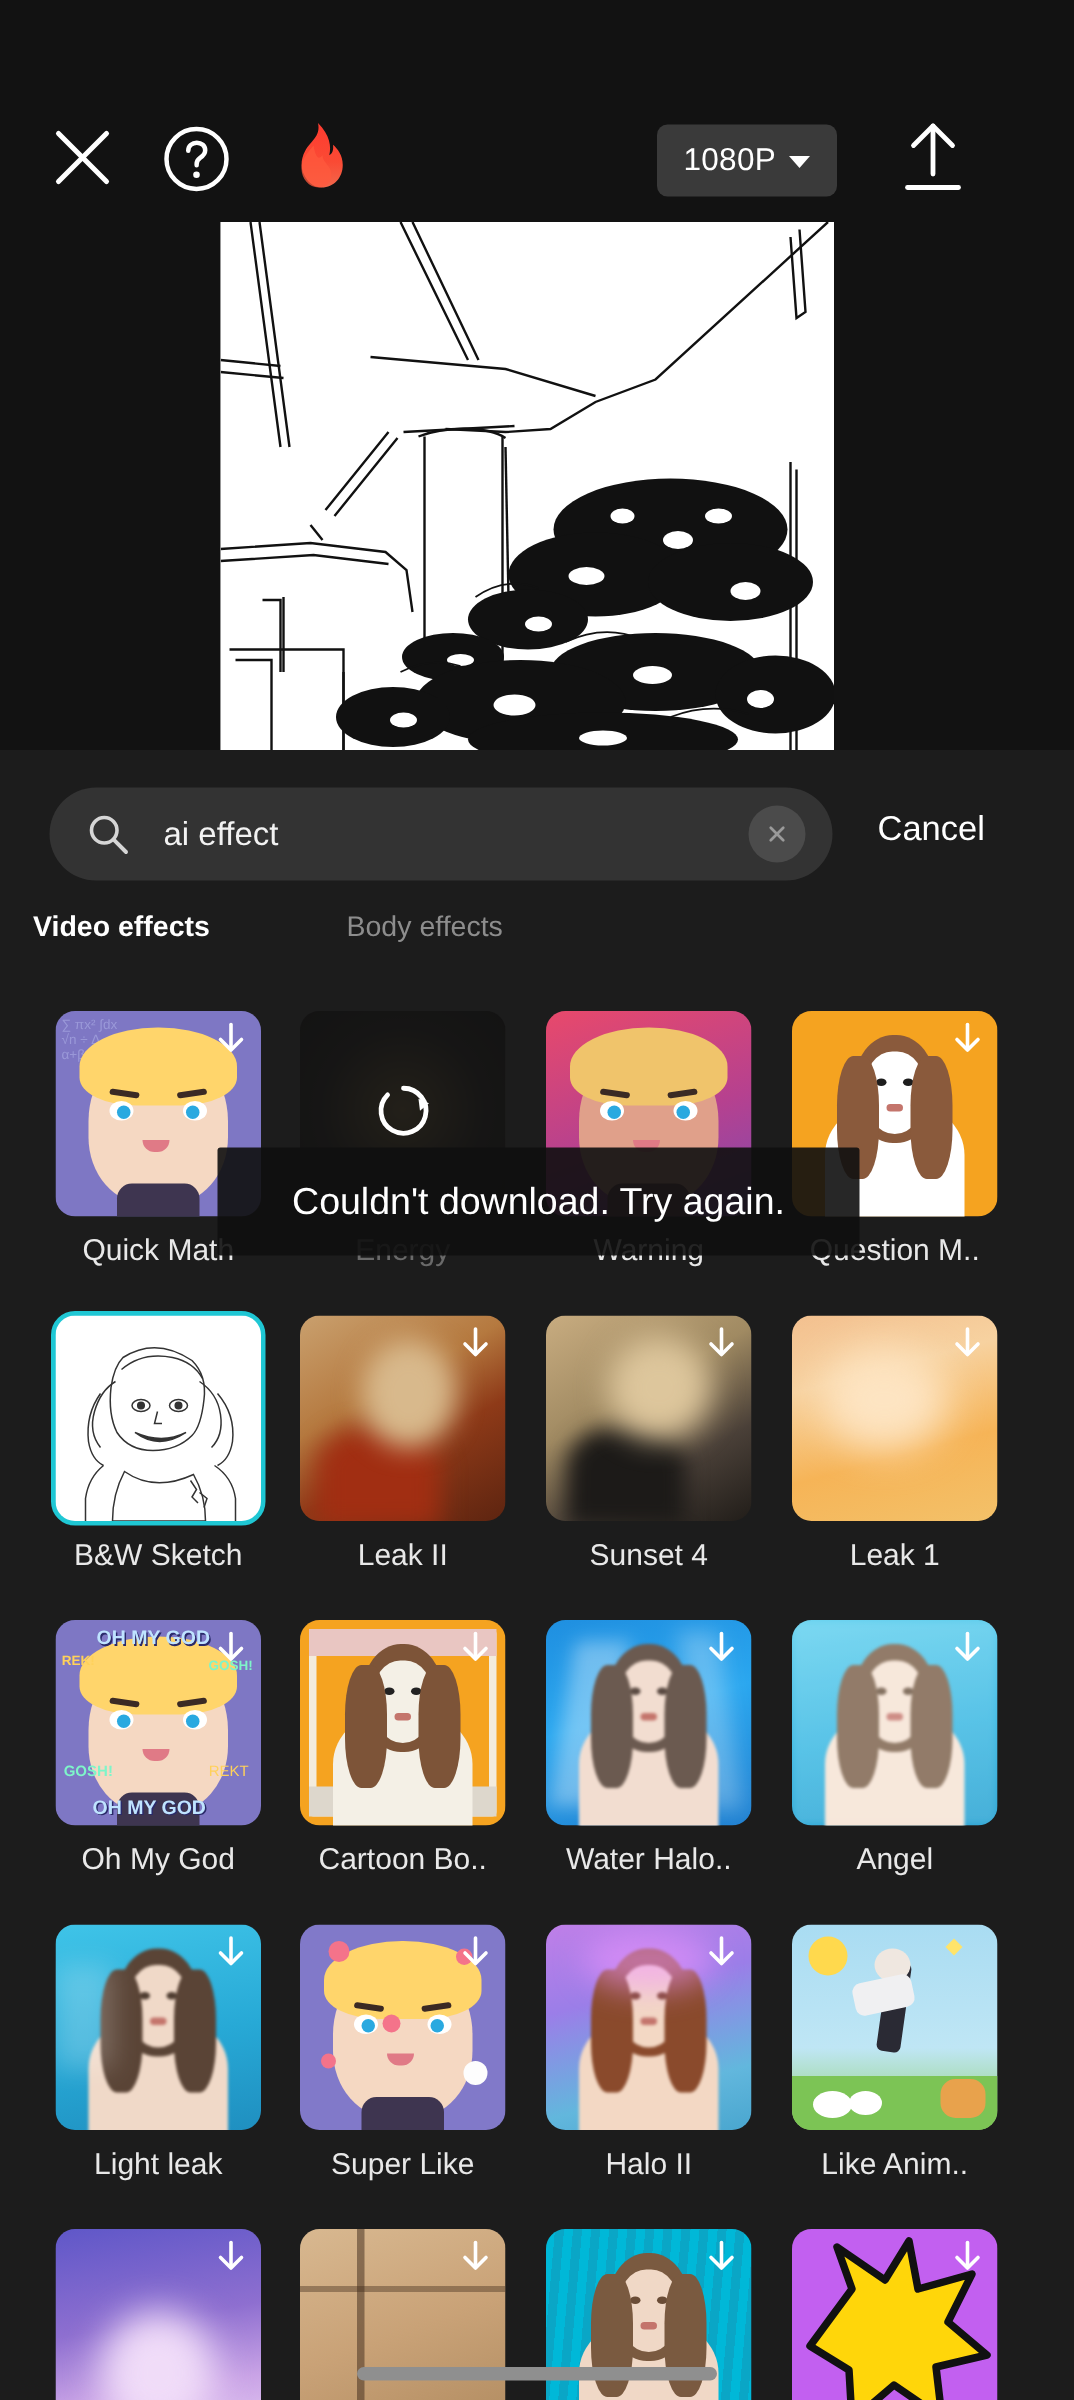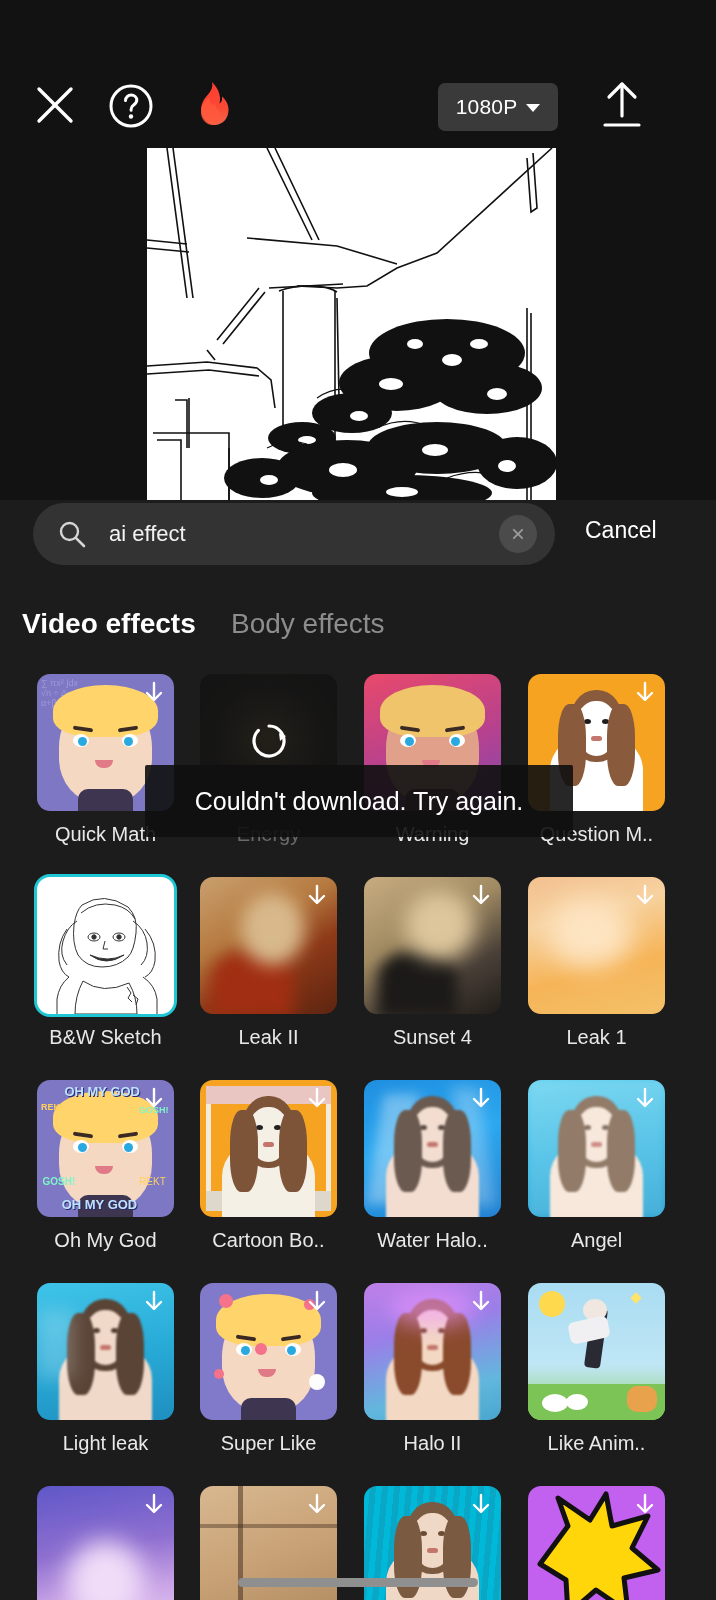--- a/index.html
+++ b/index.html
@@ -38,21 +38,21 @@
   }
   .preview svg { display:block; width:409px; height:352px; }
 
   
   .sheet {
     position:absolute; left:0; top:500px; width:716px; height:1100px;
     background:#1c1c1c;
   }
 
   
-  .searchrow { position:absolute; left:0; top:3px; width:716px; height:78px; }
+  .searchrow { position:absolute; left:0; top:25px; width:716px; height:78px; }
   .searchbox {
     position:absolute; left:33px; top:0; width:522px; height:62px;
     background:#333333; border-radius:31px; display:flex; align-items:center;
   }
   .s-icon { margin-left:24px; width:30px; height:30px; flex:0 0 auto; }
   .s-input {
     flex:1; background:transparent; border:none; outline:none;
     color:#f2f2f2; font-size:22px; font-family:"Liberation Sans", sans-serif;
     margin-left:22px; padding:0;
   }
@@ -60,21 +60,21 @@
     width:38px; height:38px; border-radius:19px; background:#4b4b4b;
     margin-right:18px; flex:0 0 auto; display:flex; align-items:center; justify-content:center;
   }
   .cancel {
     position:absolute; left:585px; top:14px;
     color:#ffffff; font-size:23px; white-space:nowrap;
   }
 
   
   .tabs { position:absolute; left:0; top:108px; width:716px; height:44px; }
-  .tab { position:absolute; top:0; font-size:28px; white-space:nowrap; }
+  .tab { position:absolute; top:0; font-size:19px; white-space:nowrap; }
   .tab.active { left:22px; color:#ffffff; font-weight:bold; }
   .tab.inactive { left:231px; color:#8d8d8d; }
 
   
   .grid { position:absolute; left:0; top:174px; width:716px; }
   .row { position:relative; height:203px; }
   .cell { position:absolute; top:0; width:137px; }
   .cell.c0 { left:37px; } .cell.c1 { left:200px; }
   .cell.c2 { left:364px; } .cell.c3 { left:528px; }
   .thumb {

